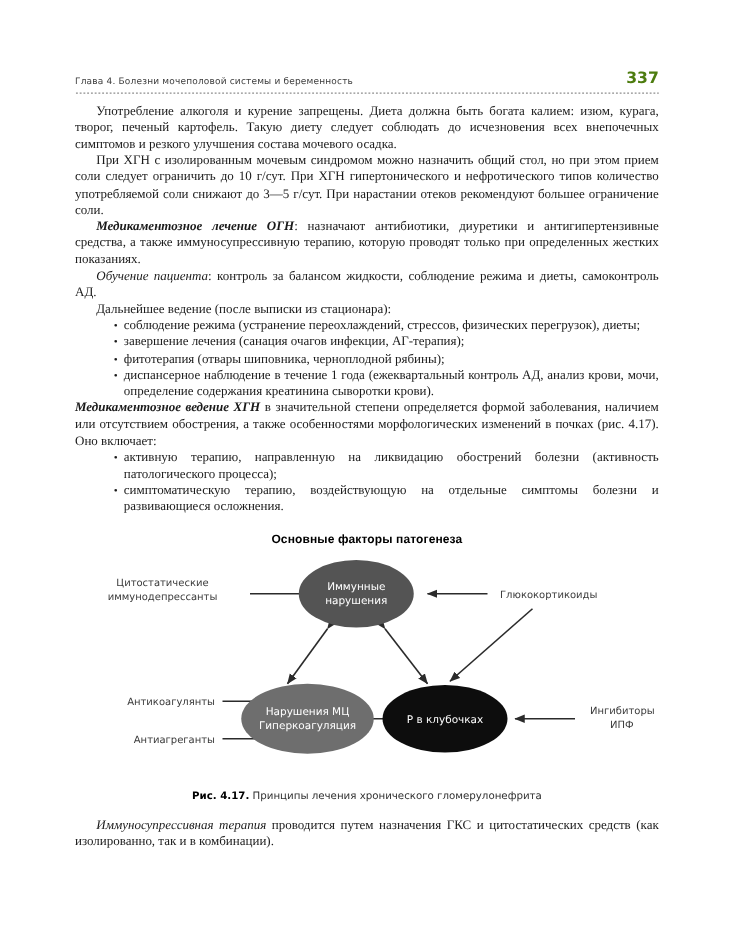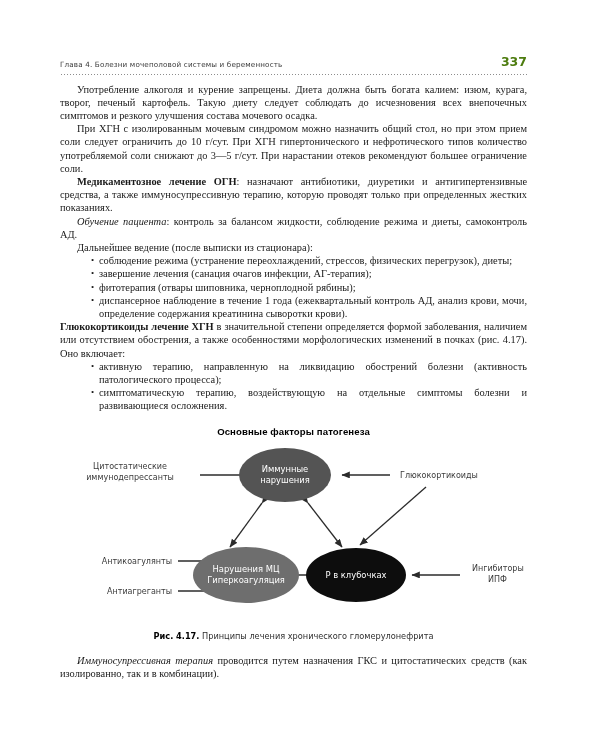--- a/index.html
+++ b/index.html
@@ -47,21 +47,21 @@
   
   .body{
     margin-top:8px;
     font-size:10.4px;
     line-height:13.2px;
     text-align:justify;
     -webkit-hyphens:auto;hyphens:auto;
   }
   p.para{margin:0;text-indent:17px;}
   p.para.noind{text-indent:0;}
-  .it{font-weight:bold;margin-top:25px;}
+  .it{font-style:italic;font-weight:bold;margin-top:25px;}
   .iti{font-style:italic;}
 
   ul.blist{
     list-style:none;
     margin:0;
     padding:0 0 0 31px;
   }
   ul.blist li{
     position:relative;
     padding-left:8px;
@@ -135,21 +135,21 @@
 
     <p class="para">Дальнейшее ведение (после выписки из стационара):</p>
 
     <ul class="blist">
       <li>соблюдение режима (устранение переохлаждений, стрессов, физических перегрузок), диеты;</li>
       <li>завершение лечения (санация очагов инфекции, АГ-терапия);</li>
       <li>фитотерапия (отвары шиповника, черноплодной рябины);</li>
       <li>диспансерное наблюдение в течение 1 года (ежеквартальный контроль АД, анализ крови, мочи, определение содержания креатинина сыворотки крови).</li>
     </ul>
 
-    <p class="para noind"><span class="it">Глюкокортикоиды лечение ХГН</span><span> в значительной степени определяется формой заболевания, наличием или отсутствием обострения, а также особенностями морфологических изменений в почках (рис. 4.17). Оно включает:</span></p>
+    <p class="para noind"><span class="it">Медикаментозное ведение ХГН</span><span> в значительной степени определяется формой заболевания, наличием или отсутствием обострения, а также особенностями морфологических изменений в почках (рис. 4.17). Оно включает:</span></p>
 
     <ul class="blist">
       <li>активную терапию, направленную на ликвидацию обострений болезни (активность патологического процесса);</li>
       <li>симптоматическую терапию, воздействующую на отдельные симптомы болезни и развивающиеся осложнения.</li>
     </ul>
   </div>
 
   <div class="figure">
 
     <div class="fig-title">Основные факторы патогенеза</div>

